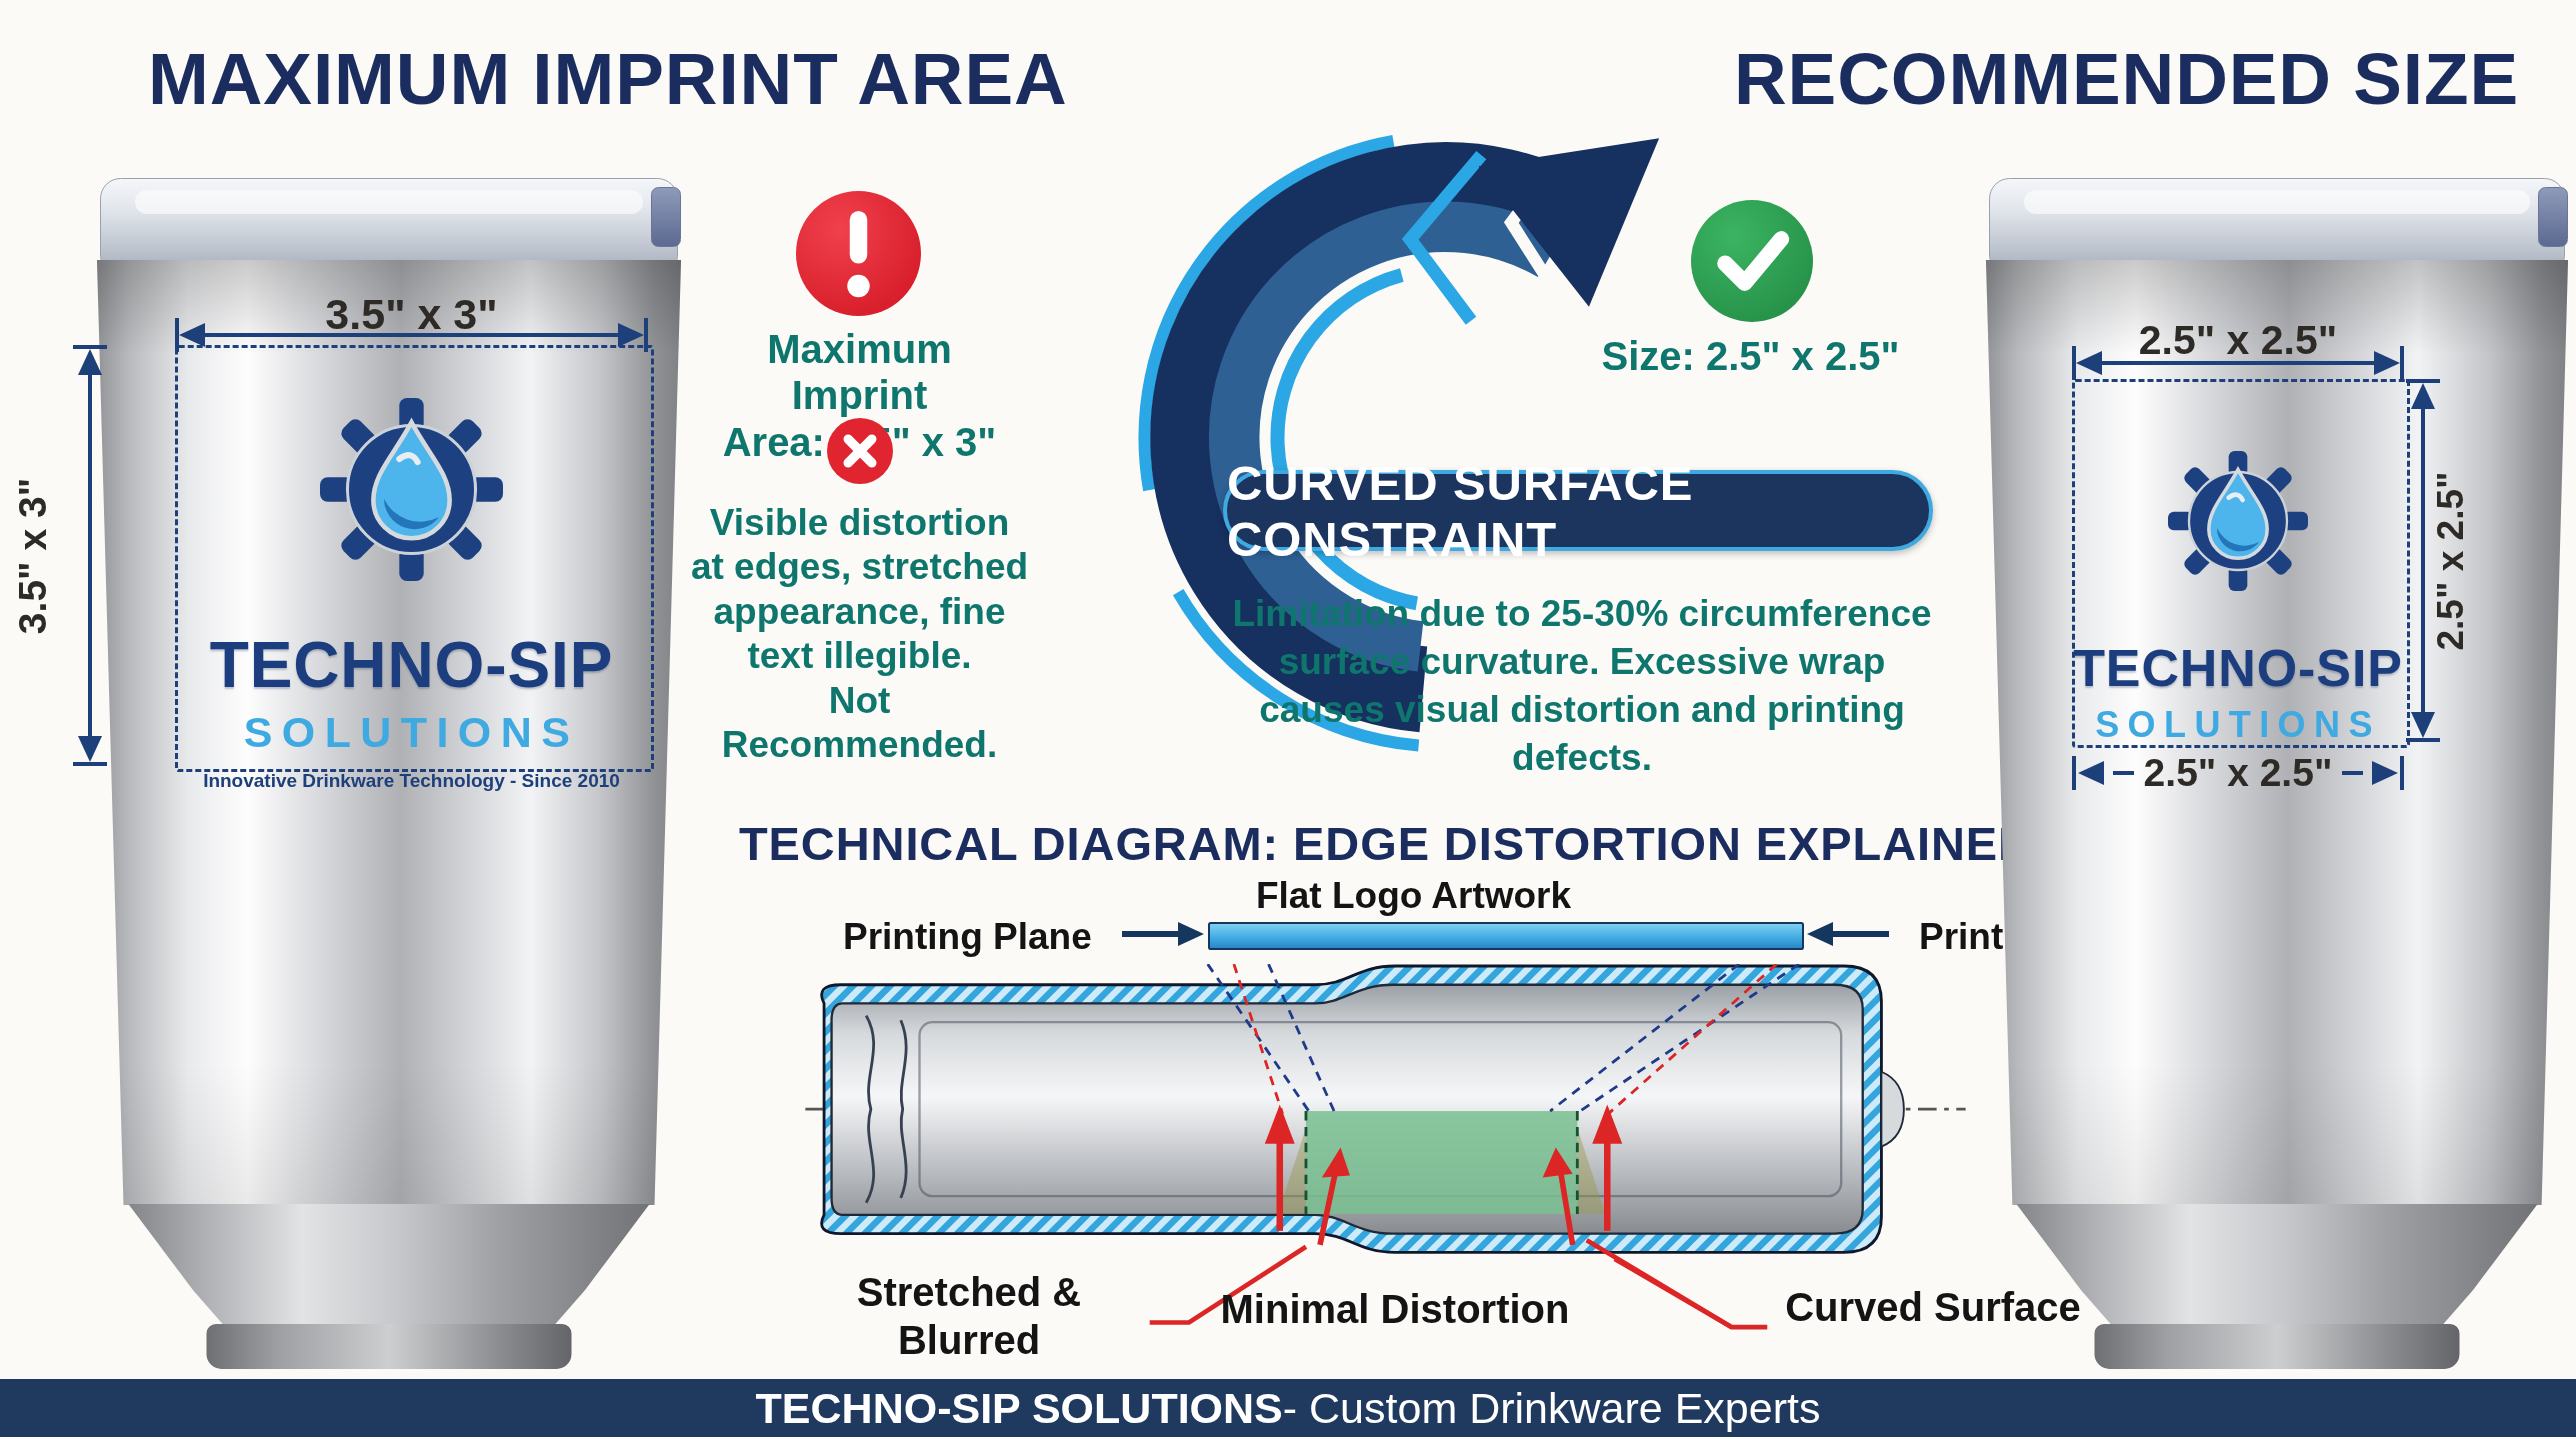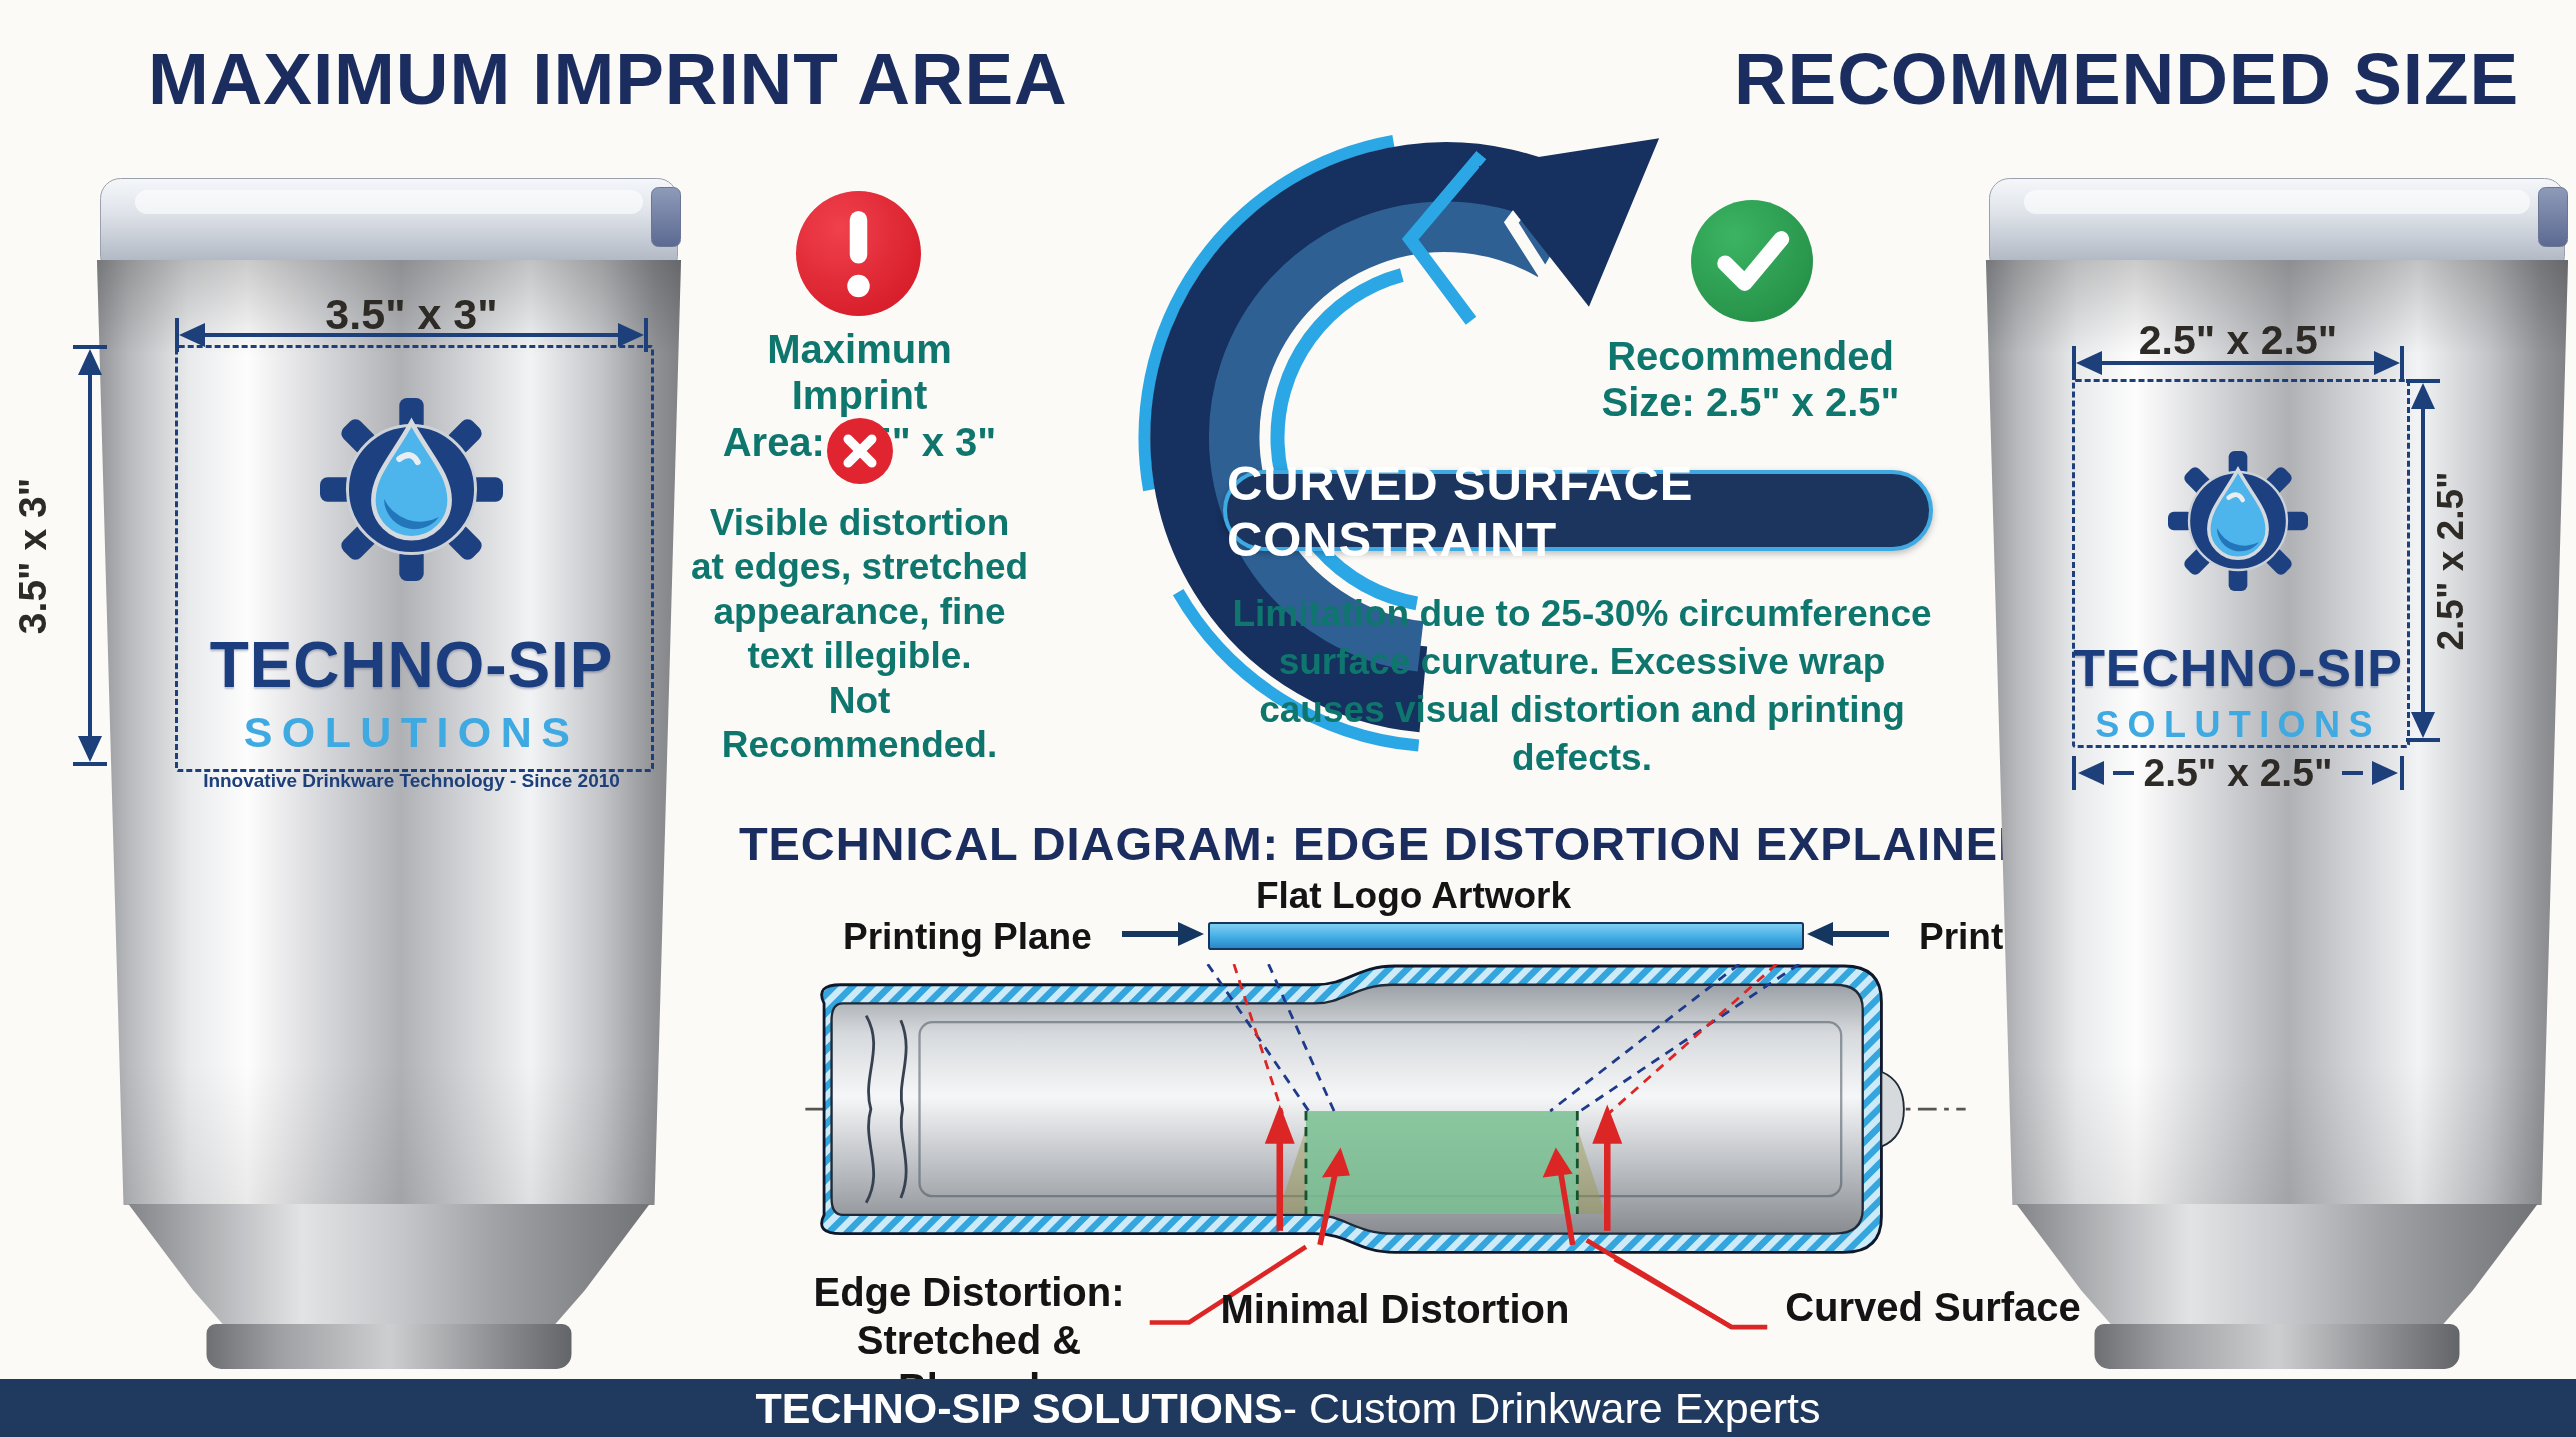--- a/index.html
+++ b/index.html
@@ -172,21 +172,20 @@
     <polyline points="596,238 540,150 600,70" stroke="#fbfaf7" stroke-width="13" fill="none"></polyline>
     <polygon points="698,60 623,240 505,90" fill="#16305f"></polygon>
   </svg>
 
   <div class="circle-icon" style="left:1691px;top:200px;width:122px;height:122px;background:radial-gradient(circle at 35% 30%,#3bb462,#27934a 75%);">
     <svg width="122" height="122" viewBox="0 0 100 100">
       <polyline points="28,52 44,68 74,32" stroke="#fff" stroke-width="13" fill="none" stroke-linecap="round" stroke-linejoin="round"></polyline>
     </svg>
   </div>
   <div class="note" style="left:1589px;top:333px;width:323px;font-size:40px;line-height:1.16;">
-    <div>Recommended</div>
     <div>Size: 2.5" x 2.5"</div>
   </div>
 
   <div class="pill" style="left:1223px;top:470px;width:702px;height:73px;font-size:49px;">CURVED SURFACE CONSTRAINT</div>
   <div class="note" style="left:1217px;top:590px;width:730px;font-size:37px;line-height:1.3;font-weight:600;">Limitation due to 25-30% circumference surface curvature. Excessive wrap causes visual distortion and printing defects.</div>
 
   <div class="abs big-head" style="left:739px;top:816px;width:1142px;text-align:center;font-size:47px;">TECHNICAL DIAGRAM: EDGE DISTORTION EXPLAINED</div>
 
   <div class="abs" style="left:796px;top:875px;width:1310px;height:501px;">
     <div class="td-label" style="left:318px;top:0;width:599px;font-size:37px;">Flat Logo Artwork</div>
@@ -247,21 +246,20 @@
       <polygon points="867,150 851,192 883,192" fill="#dc2626"></polygon>
       <line x1="830" y1="300" x2="816" y2="215" stroke="#dc2626" stroke-width="6"></line>
       <polygon points="812,196 798,228 830,224" fill="#dc2626"></polygon>
 
       <polyline points="545,302 420,383 378,383" stroke="#dc2626" stroke-width="5" fill="none"></polyline>
       <polyline points="845,295 1000,388 1038,388" stroke="#dc2626" stroke-width="5" fill="none"></polyline>
       <line x1="875" y1="315" x2="1000" y2="388" stroke="#dc2626" stroke-width="5"></line>
     </svg>
 
     <div class="td-label" style="left:0;top:393px;width:346px;font-size:40px;line-height:1.2;">
-      <div>Edge Distortion:</div>
       <div>Stretched &amp; Blurred</div>
     </div>
     <div class="td-label" style="left:393px;top:410px;width:412px;font-size:40px;line-height:1.2;">
       <div>Minimal Distortion</div>
     </div>
     <div class="td-label" style="left:978px;top:410px;width:318px;font-size:40px;white-space:nowrap;">Curved Surface</div>
   </div>
 
   <div class="tumbler" style="left:1983px;top:178px;width:588px;">
     <div class="lid">

